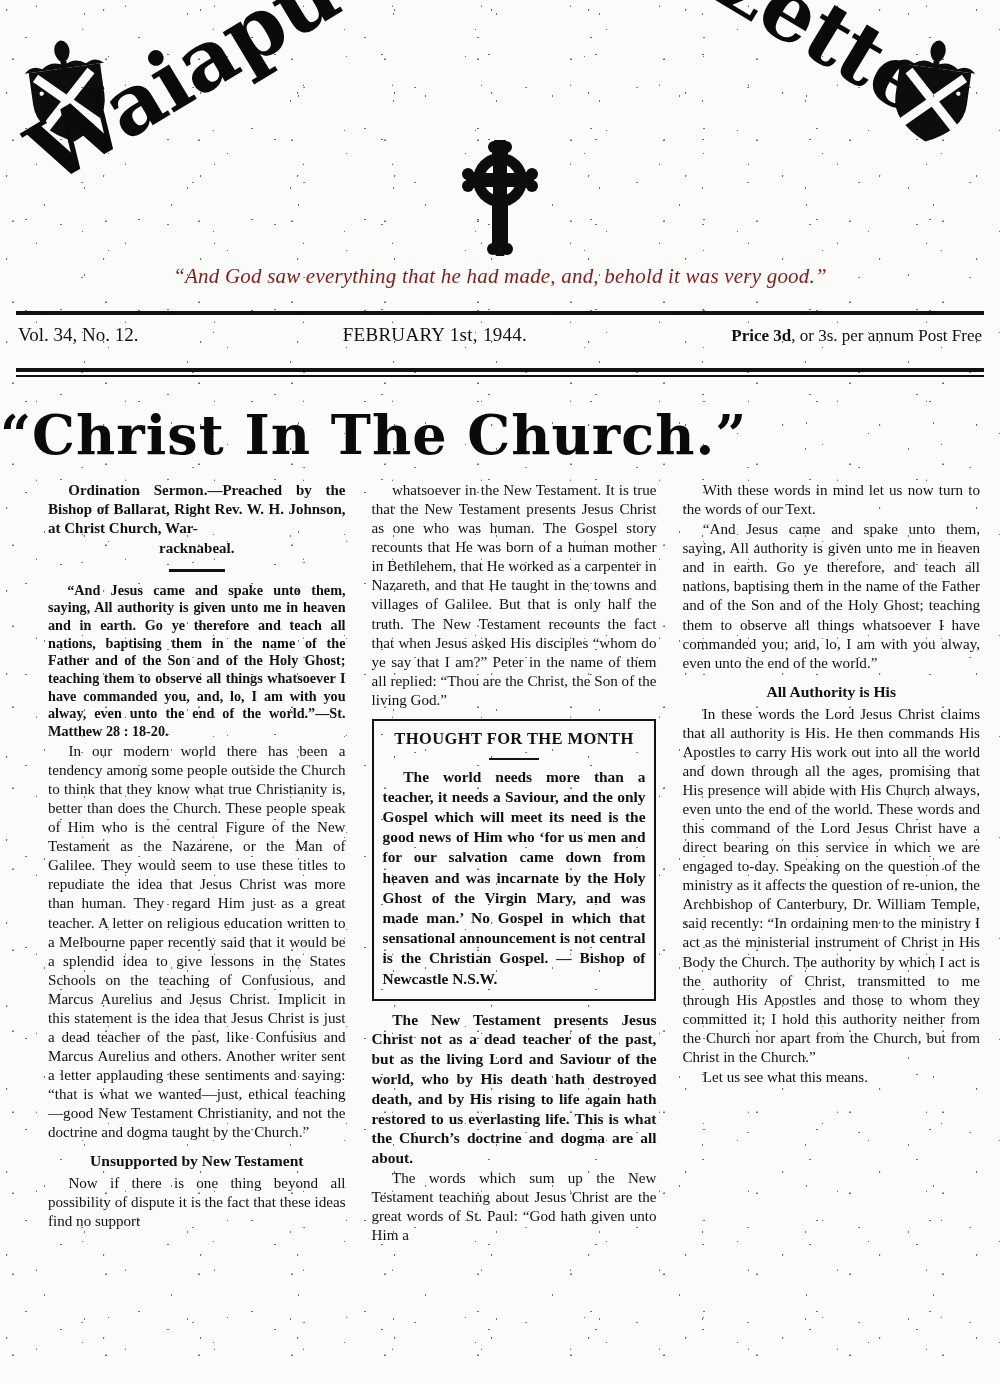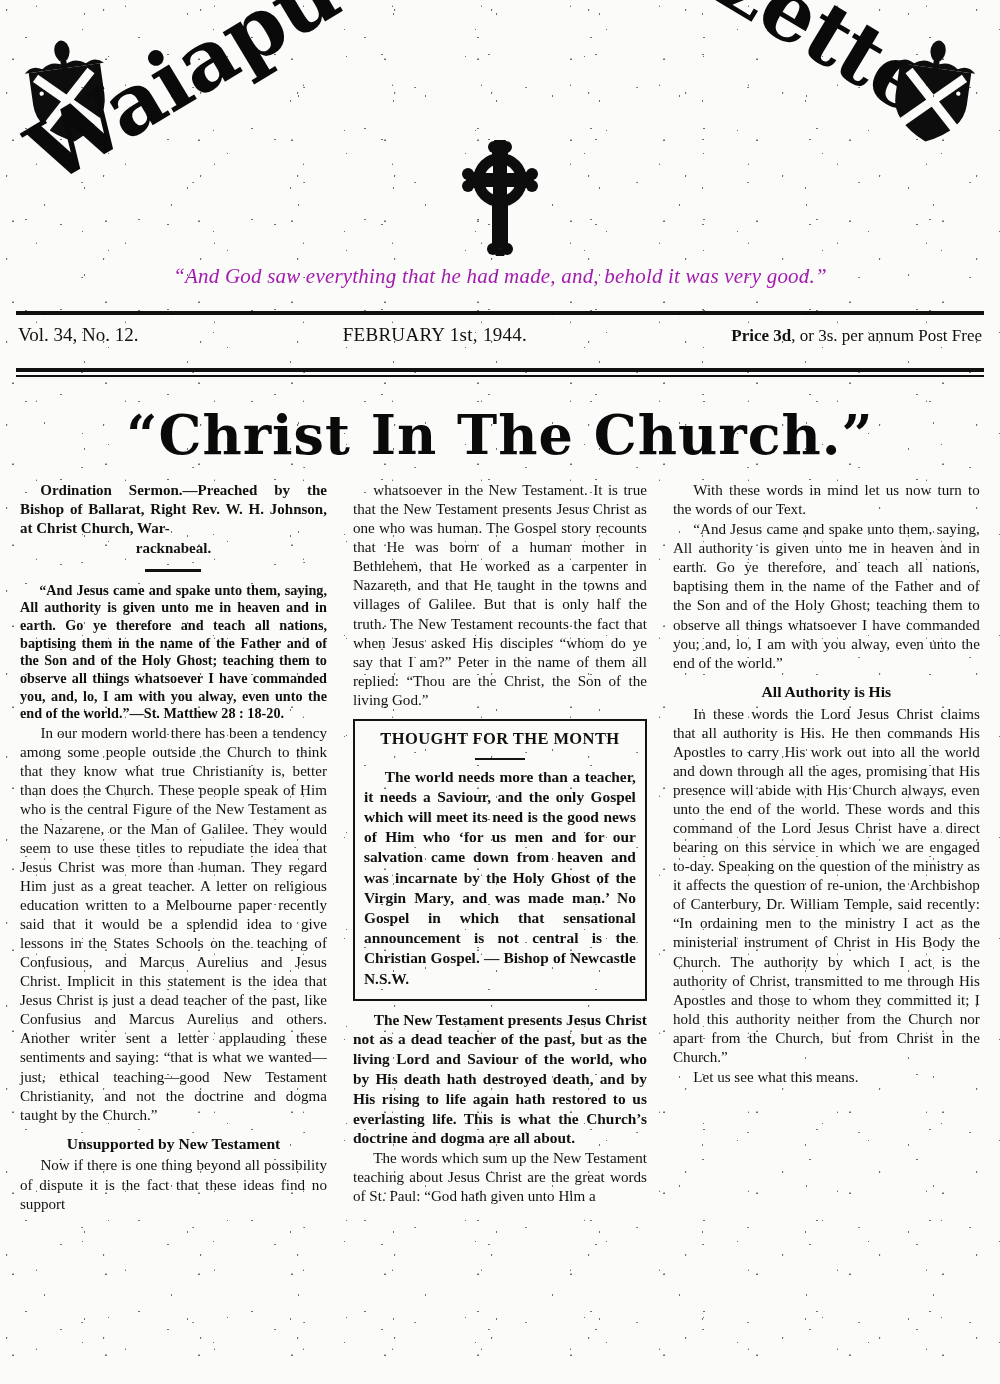--- a/index.html
+++ b/index.html
@@ -94,21 +94,21 @@
   }
 
   
   .epigraph {
     text-align: center;
     font-style: italic;
     font-size: 21px;
     font-family: "Liberation Serif", serif;
     margin: 6px 0 0 0;
     letter-spacing: .2px;
-    color: #a21caf;
+    color: #7f1d1d;
   }
 
   
   .rule-thick {
     height: 4px;
     background: #111;
     margin: 22px 16px 0 16px;
   }
   .rule-thin {
     height: 2px;
@@ -124,21 +124,20 @@
     font-family: "Liberation Serif", serif;
     gap: 21px;
   }
   .volume-bar .vol  { font-weight: 400; }
   .volume-bar .date { font-weight: 400; letter-spacing: .3px; }
   .volume-bar .price { font-size: 17px; }
   .volume-bar .price b { font-weight: 700; }
 
   
   .headline {
-    text-align: center;
     font-family: "DejaVu Serif", serif;
     font-weight: 700;
     font-size: 54px;
     letter-spacing: 1px;
     margin: 26px 0 0 0;
     color: #0a0a0a;
   }
 
   
   .columns {
@@ -146,21 +145,21 @@
     margin: 14px 20px 0 20px;
     gap: 0;
   }
   .col {
     width: 33.33%;
     box-sizing: border-box;
     font-size: 15.1px;
     line-height: 1.265;
     text-align: justify;
   }
-  .col.c1 { padding-right: 13px; }
+  .col.c1 { padding-right: 13px; margin-left: 28px; }
   .col.c2 { padding: 0 13px; }
   .col.c3 { padding-left: 13px; }
 
   .col p {
     margin: 0 0 1px 0;
     text-indent: 1.35em;
     hyphens: auto;
   }
 
   .byline {

